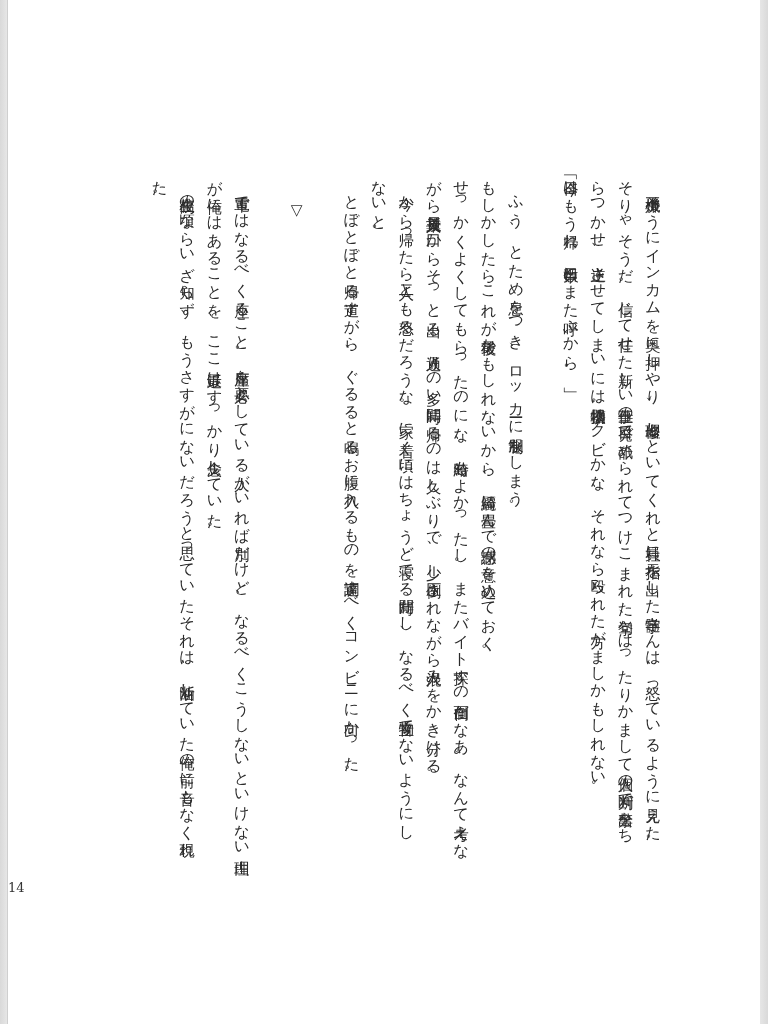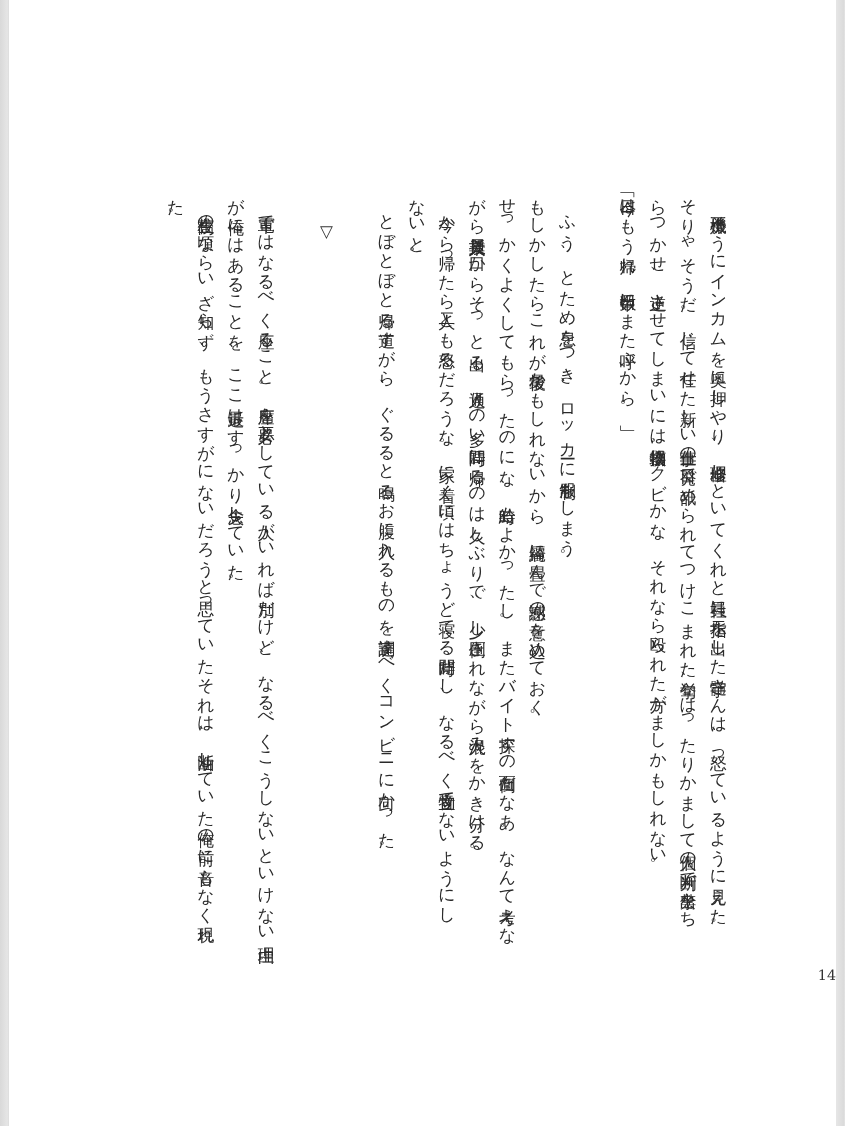--- a/index.html
+++ b/index.html
@@ -37,21 +37,21 @@
   .para { margin: 0; padding: 0; }
   .para.indent { text-indent: 1em; }
   .blank { display: block; }
   .section-mark {
     margin: 0; padding: 0;
     text-indent: 2em;
     color: #333;
   }
   .page-number {
     position: absolute; left: 0; width: 752px; top: 880px;
-    text-align: right;
+    text-align: left;
     font-size: 13px; color: #333;
   }
 </style>
 </head>
 <body>
 
 <div class="edge-left"></div>
 <div class="edge-right"></div>
 
 <div class="page">

